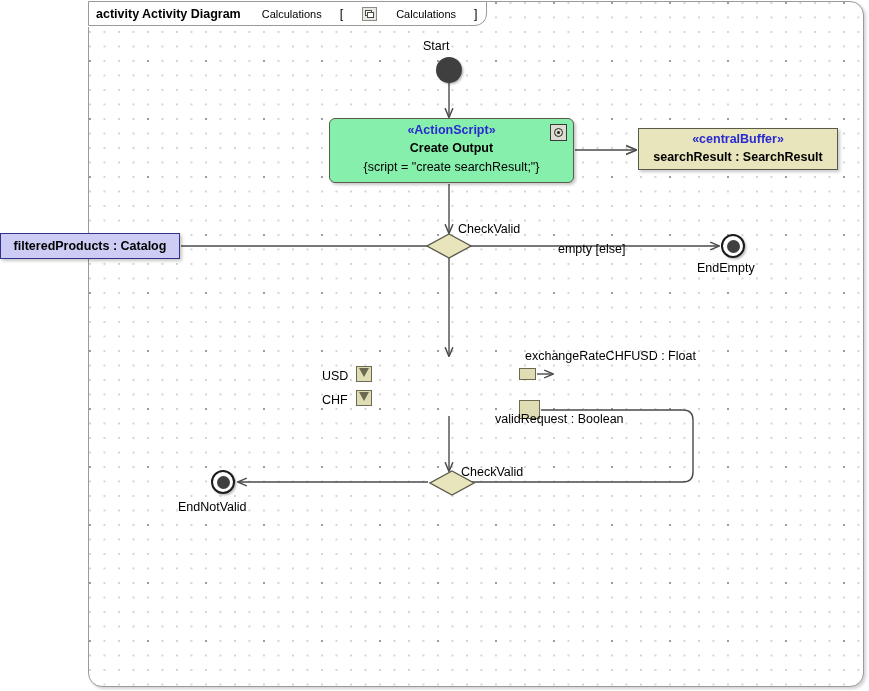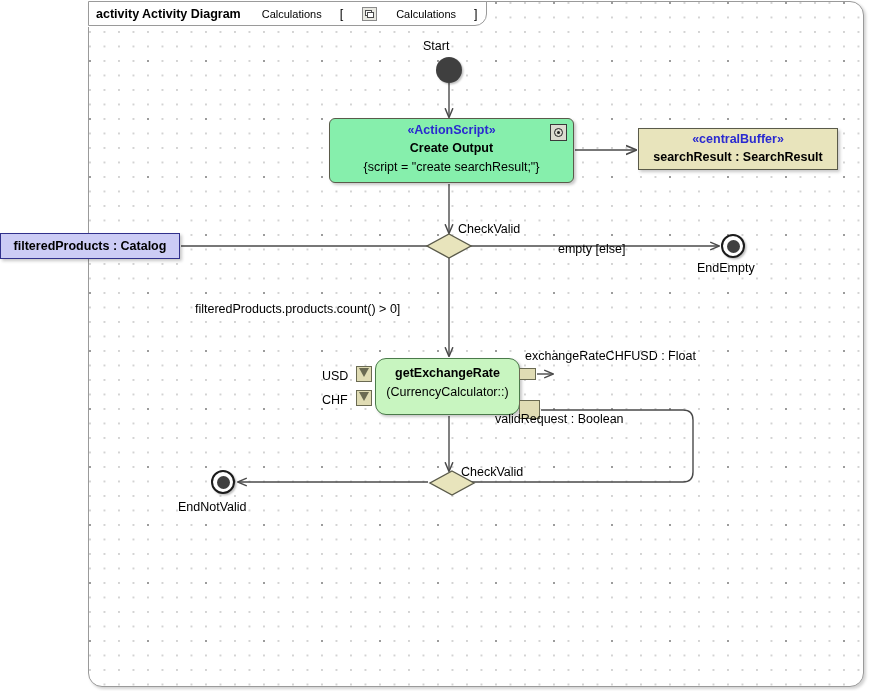--- a/index.html
+++ b/index.html
@@ -382,26 +382,21 @@
     <span>filteredProducts : Catalog</span>
   </div>
 
   <div class="lbl" style="left:458px; top:222px;">CheckValid</div>
 
   <div class="lbl" style="left:558px; top:222px;margin-top:20px;">empty [else]</div>
 
   <div class="final-node" style="left:721px; top:234px;"></div>
   <div class="lbl ctr" style="left:697px; top:261px; width:72px;">EndEmpty</div>
 
-  <div class="lbl ctr" style="left:195px; top:302px; width:270px;">filteredProducts.products.count() &gt; 0]</div>
-
-  <div id="action-get-exchange-rate">
-    <div class="title">getExchangeRate</div>
-    <div class="sub">(CurrencyCalculator::)</div>
-  </div>
+
 
   <div class="pin pin-in" style="left:356px; top:366px;">
     <div class="tri"></div>
   </div>
   <div class="lbl" style="left:322px; top:369px;">USD</div>
 
   <div class="pin pin-in" style="left:356px; top:390px;">
     <div class="tri"></div>
   </div>
   <div class="lbl" style="left:322px; top:393px;">CHF</div>

